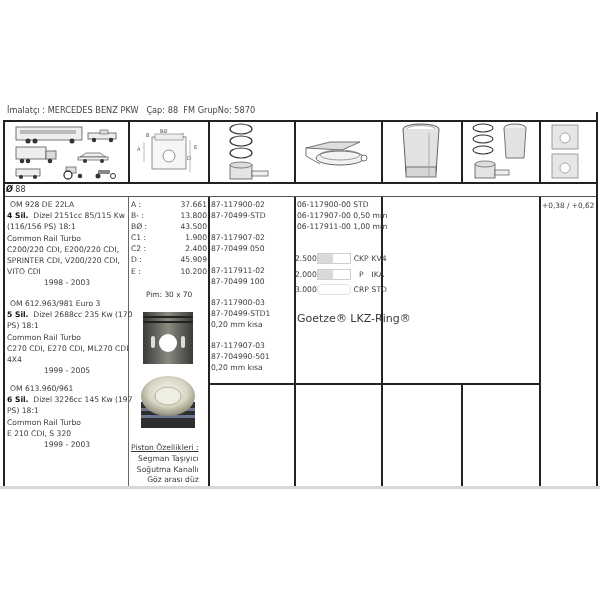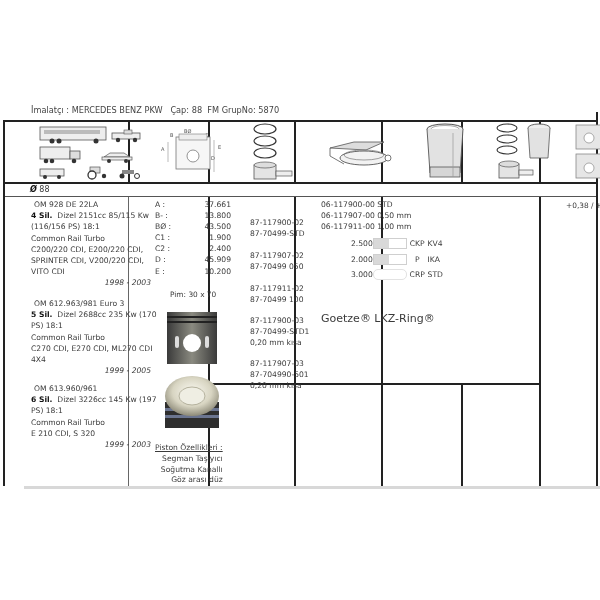--- a/index.html
+++ b/index.html
@@ -1,24 +1,24 @@
 <!DOCTYPE html>
 <html><head>
 <meta charset="utf-8">
 <style>
   html, body { margin:0; padding:0; background:#ffffff; }
   body { width:600px; height:600px; position:relative; overflow:hidden;
          font-family:"DejaVu Sans", "Liberation Sans", sans-serif; color:#333; }
-  .abs { position:absolute;margin-left:24px; }
+  .abs { position:absolute; }
   .hdr { left:7px; top:105px; font-size:8.2px; color:#444; white-space:pre; }
   .vline { position:absolute; width:1.5px; background:#222; }
   .hline { position:absolute; height:1.5px; background:#222; }
   .txt { font-size:7.6px; line-height:11.2px; color:#3a3a3a; white-space:nowrap; }
   .bold { font-weight:bold; color:#111; }
-  .right { text-align:right;font-style:italic; }
+  .right { text-align:center; }
   .dimrow { display:flex; justify-content:space-between; width:76px; font-size:7.6px; line-height:11.1px; color:#3a3a3a; }
   .ul { text-decoration:underline; }
   .bottomgray { left:0; top:486px; width:600px; height:3px; background:#d8d8d8; }
   .swatch { display:inline-block; width:32px; height:9px; border:1px solid #cfcfcf; vertical-align:middle; position:relative; background:#fff; }
   .swatch .fill { position:absolute; left:0; top:0; bottom:0; width:15px; background:#d9d9d9; }
 </style>
 </head>
 <body>
 
 <div class="abs hdr"><span>İmalatçı : MERCEDES BENZ PKW</span>   <span>Çap: 88</span>  <span>FM GrupNo: 5870</span></div>
@@ -256,21 +256,21 @@
   </svg>
 </div>
 
 <div class="abs txt" style="left:131px; top:443px; line-height:10.8px;text-align:right;">
   <div class="ul">Piston Özellikleri :</div>
   <div>Segman Taşıyıcı</div>
   <div>Soğutma Kanallı</div>
   <div style="height:8px; overflow:hidden;">Göz arası düz</div>
 </div>
 
-<div class="abs txt" style="left:211px; top:217px; line-height:11.1px;padding-left:15px;">
+<div class="abs txt" style="left:211px; top:199px; line-height:11.1px;">
   <div>87-117900-02</div>
   <div>87-70499-STD</div>
   <div style="height:11px"></div>
   <div>87-117907-02</div>
   <div>87-70499 050</div>
   <div style="height:11px"></div>
   <div>87-117911-02</div>
   <div>87-70499 100</div>
   <div style="height:9px"></div>
   <div>87-117900-03</div>
@@ -281,21 +281,21 @@
   <div>87-704990-501</div>
   <div>0,20 mm kısa</div>
 </div>
 
 <div class="abs txt" style="left:297px; top:199px; line-height:11.1px;">
   <div>06-117900-00 STD</div>
   <div>06-117907-00 0,50 mm</div>
   <div>06-117911-00 1,00 mm</div>
 </div>
 
-<div class="abs txt" style="left:295px; top:236px; line-height:15.5px;padding-left:32px;">
+<div class="abs txt" style="left:295px; top:251px; line-height:15.5px;">
   <div><span>2.500</span><span class="swatch"><span class="fill"></span></span> <span style="display:inline-block;width:16px;text-align:center">CKP</span> <span>KV4</span></div>
   <div><span>2.000</span><span class="swatch"><span class="fill"></span></span> <span style="display:inline-block;width:16px;text-align:center">P</span> <span>IKA</span></div>
   <div><span>3.000</span><span class="swatch" style="border-radius:5px; border-color:#e2e2e2;"></span> <span style="display:inline-block;width:16px;text-align:center">CRP</span> <span>STD</span></div>
 </div>
 
 <div class="abs txt" style="left:297px; top:313px; font-size:11px;">Goetze® LKZ-Ring®</div>
 
 <div class="abs txt" style="left:542px; top:200px; font-size:7.4px;">+0,38 / +0,62</div>
 
 <div class="abs bottomgray"></div>

